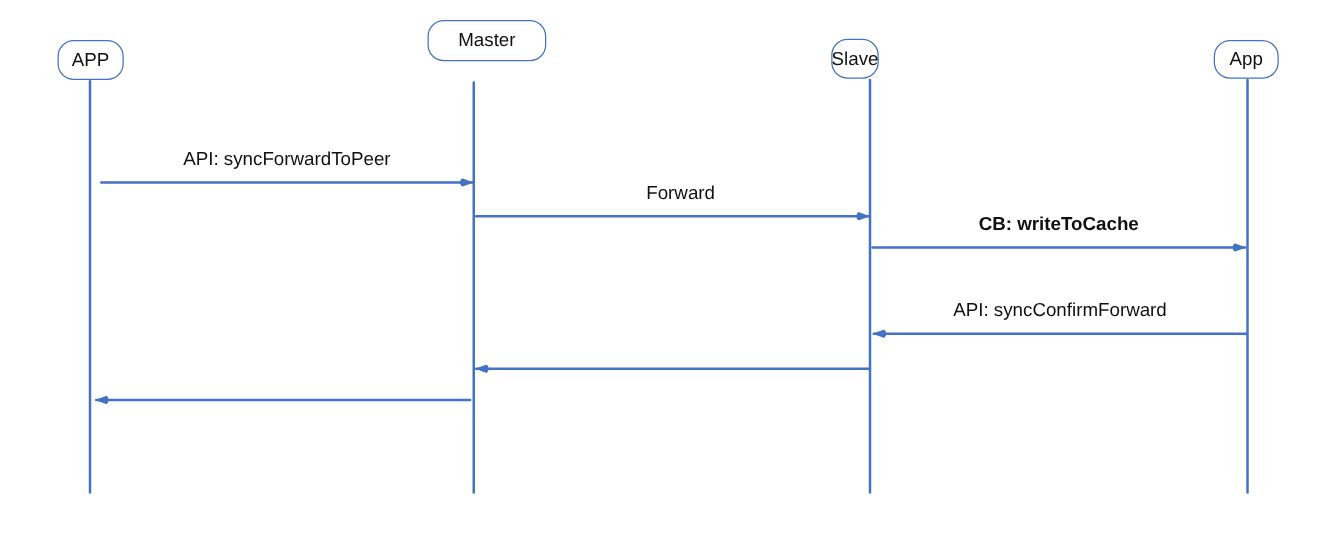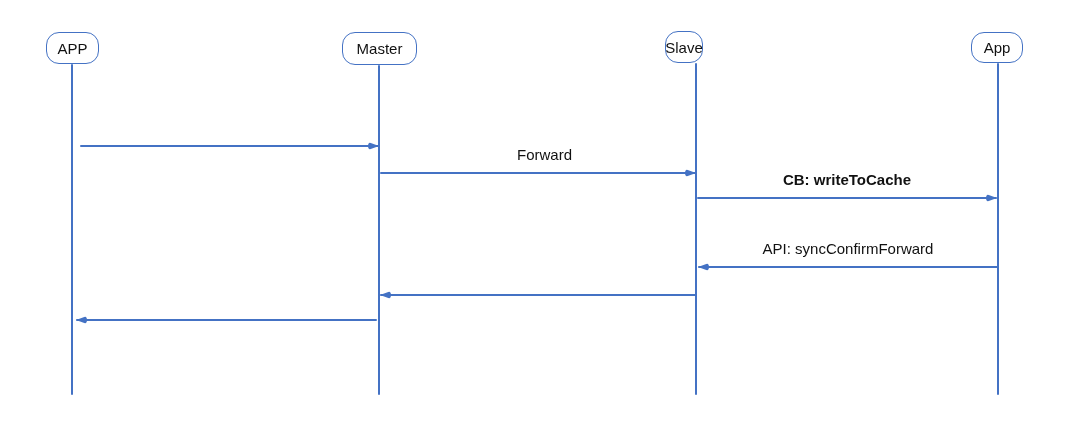--- a/index.html
+++ b/index.html
@@ -76,35 +76,36 @@
 </head>
 <body>
 
 <div class="canvas">
 
     <div class="actor-box" style="left: 46px; top: 32px; width: 53px; height: 32px;">
       <span class="actor-label">APP</span>
     </div>
     <div class="lifeline" style="left: 71.25px; top: 64px; height: 331px;"></div>
 
-    <div class="actor-box" style="left: 342px; top: 32px; width: 75px; height: 33px;">
+    <div class="actor-box" style="left: 342px; top: 16px; width: 95px; height: 33px;">
       <span class="actor-label">Master</span>
     </div>
     <div class="lifeline" style="left: 378.25px; top: 65px; height: 330px;"></div>
 
     <div class="actor-box" style="left: 665px; top: 31px; width: 38px; height: 32px;">
       <span class="actor-label">Slave</span>
     </div>
     <div class="lifeline" style="left: 695.25px; top: 63px; height: 332px;"></div>
 
     <div class="actor-box" style="left: 971px; top: 32px; width: 52px; height: 31px;">
       <span class="actor-label">App</span>
     </div>
     <div class="lifeline" style="left: 997.25px; top: 63px; height: 332px;"></div>
 
+    <div class="message-label" style="left: 69.5px; top: 118px;">API: syncForwardToPeer</div>
     <div class="message-line" style="left: 80px; width: 299px; top: 145.25px;"></div>
     <div class="message-arrowhead right" style="top: 141.5px; left: 368px;"></div>
 
     <div class="message-label" style="left: 378px; top: 145px; padding-left: 13px;">Forward</div>
     <div class="message-line" style="left: 380px; width: 316px; top: 172.25px;"></div>
     <div class="message-arrowhead right" style="top: 168.5px; left: 685px;"></div>
 
     <div class="message-label" style="left: 687px; top: 170px; font-weight: bold;">CB: writeToCache</div>
     <div class="message-line" style="left: 697px; width: 300px; top: 197.25px;"></div>
     <div class="message-arrowhead right" style="top: 193.5px; left: 986px;"></div>

